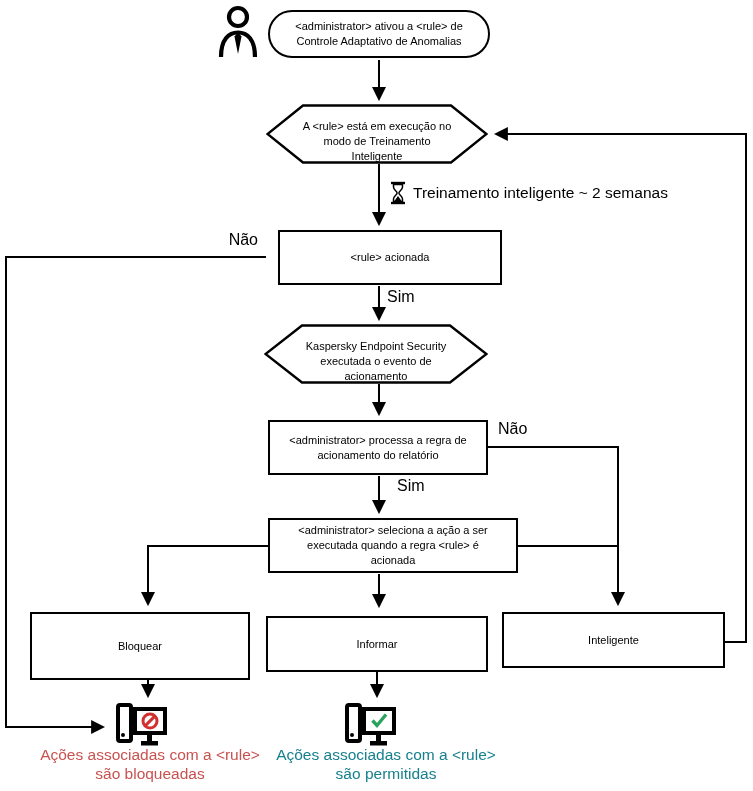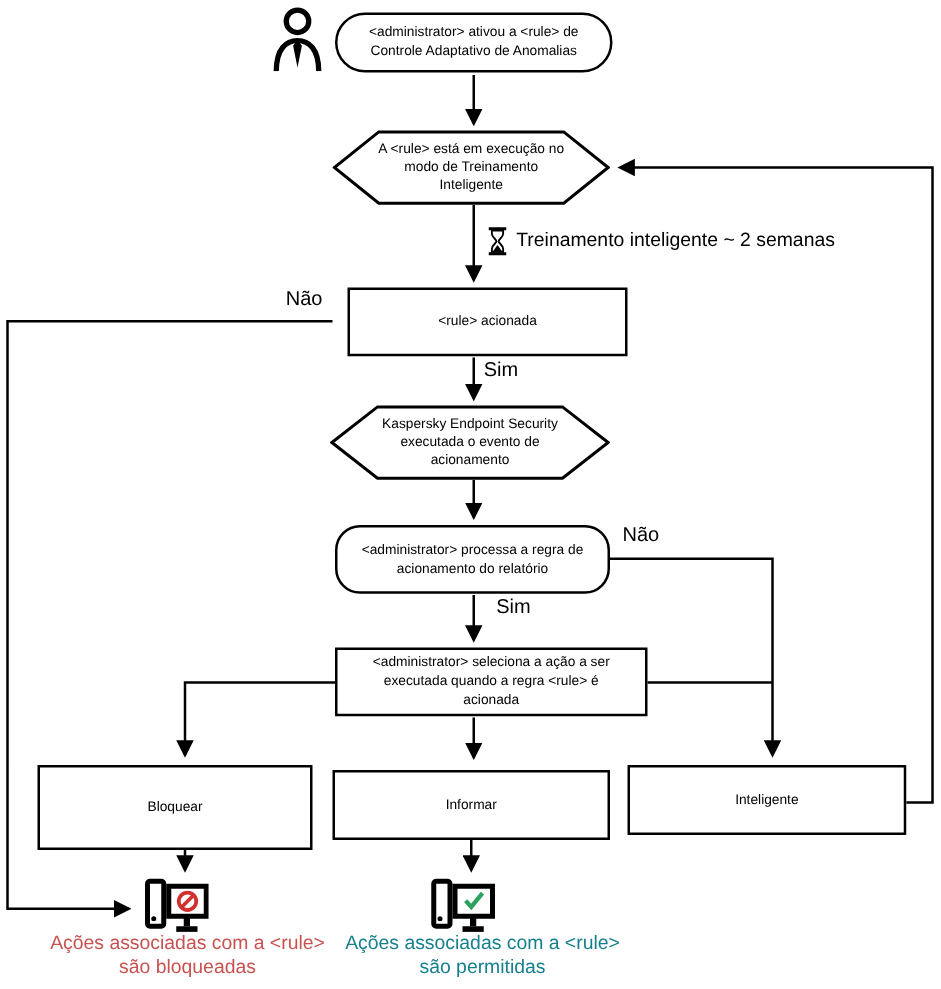--- a/index.html
+++ b/index.html
@@ -9,28 +9,28 @@
   }
   svg.wires{position:absolute;left:0;top:0;width:753px;height:791px;}
   .wire{stroke:var(--line,#000);stroke-width:2;fill:none;}
   .node{
     position:absolute;display:flex;align-items:center;justify-content:center;
     text-align:center;font-size:11px;line-height:1.35;background:#fff;
     box-sizing:border-box;
   }
   .rect{border:2.5px solid var(--line,#000);}
   .stadium{border:2.5px solid var(--line,#000);border-radius:26px;padding:0 14px;justify-content:center;}
-  .hex{background:transparent;}
+  .hex{background:transparent;align-items:flex-end;}
   .hex > svg{position:absolute;left:0;top:0;width:100%;height:100%;}
   .hex > span{position:relative;z-index:1;padding:0 36px;}
   #node-start{left:268px;top:10px;width:222px;height:48px;}
   #node-training-mode{left:266px;top:104px;width:222px;height:60px;}
   #node-rule-triggered{left:278px;top:230px;width:224px;height:55px;}
   #node-registers-event{left:264px;top:324px;width:224px;height:60px;}
-  #node-processes-rule{left:268px;top:420px;width:220px;height:55px;padding:0 18px;border-radius:20px;}
+  #node-processes-rule{left:268px;top:420px;width:220px;height:55px;padding:0 18px;}
   #node-selects-action{left:268px;top:518px;width:250px;height:55px;padding:0 18px;}
   #node-block{left:30px;top:612px;width:220px;height:68px;}
   #node-inform{left:266px;top:616px;width:222px;height:56px;}
   #node-smart{left:502px;top:612px;width:223px;height:56px;}
   .edge-label{position:absolute;font-size:16px;color:#000000;}
   #label-nao-left{left:190px;top:231px;width:68px;text-align:right;}
   #label-sim-top{left:387px;top:288px;}
   #label-nao-right{left:498px;top:420px;}
   #label-sim-bottom{left:397px;top:477px;}
   #label-training{left:413px;top:184px;font-size:15.5px;}

